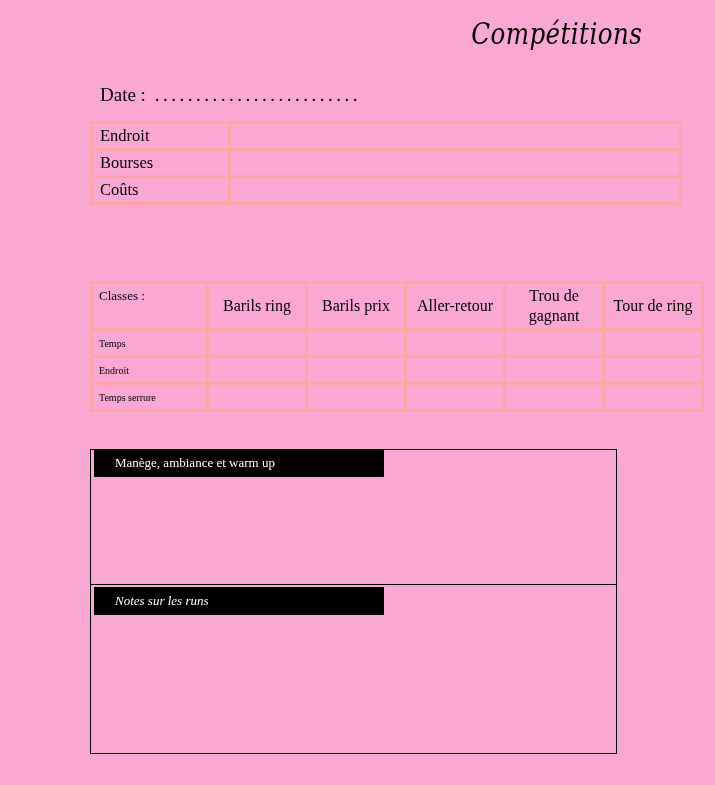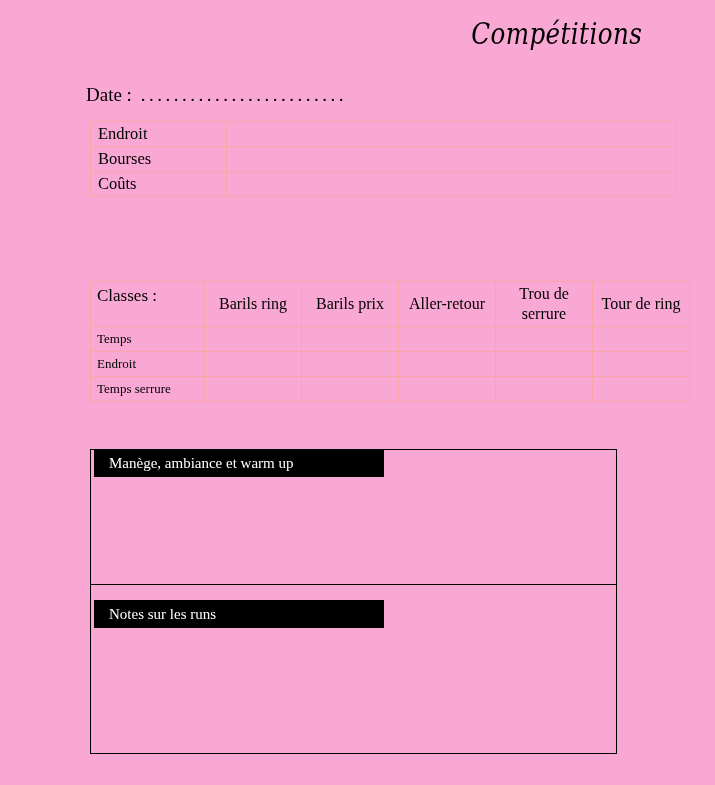--- a/index.html
+++ b/index.html
@@ -30,37 +30,37 @@
     letter-spacing: 0.5px;
     transform: scaleX(0.82);
     transform-origin: center;
     white-space: nowrap;
   }
 
   
   .date-line {
     position: absolute;
     top: 84px;
-    left: 86px;
+    left: 100px;
     font-size: 19px;
     white-space: nowrap;
   }
   .date-line .dots {
     letter-spacing: 3.5px;
     margin-left: 4px;
   }
 
   
   table {
     border-collapse: collapse;
     table-layout: fixed;
     position: absolute;
   }
   td {
-    border: 1px solid #fca5a5;
+    border: 3px solid #fca5a5;
     padding: 0;
     overflow: hidden;
   }
 
   
   .info-table {
     top: 121px;
     left: 90px;
     width: 576px;
   }
@@ -75,36 +75,36 @@
 
   
   .classes-table {
     top: 281px;
     left: 90px;
     width: 528px;
   }
   .classes-table td { text-align: center; }
   .classes-table td.corner {
     width: 107px;
-    font-size: 17px;
+    font-size: 13px;
     text-align: left;
     vertical-align: top;
     padding: 4px 0 0 6px;
   }
   .classes-table tr.hdr td { height: 40px; }
   .classes-table tr.hdr td.colhead {
     width: 84px;
     font-size: 16px;
     line-height: 20px;
     vertical-align: middle;
     padding: 0 6px;
   }
   .classes-table tr.datarow td { height: 24px; }
   .classes-table td.rowlbl {
-    font-size: 13px;
+    font-size: 10px;
     text-align: left;
     padding-left: 6px;
     vertical-align: middle;
     margin-top: 24px;
   }
 
   
   .notes-box {
     position: absolute;
     top: 449px;
@@ -120,28 +120,28 @@
   }
   .note-section.sec2 { height: 168px; }
   .section-bar {
     position: absolute;
     top: 0;
     left: 3px;
     width: 290px;
     height: 28px;
     background: #000000;
     color: #ffffff;
-    font-size: 15px;
+    font-size: 13px;
     line-height: 28px;
-    padding-left: 15px;
+    padding-left: 21px;
     box-sizing: border-box;
     white-space: nowrap;
   }
   .note-section.sec1 .section-bar { top: -1px; }
-  .note-section.sec2 .section-bar { top: 15px; }
+  .note-section.sec2 .section-bar { top: 2px; font-style: italic; }
 </style>
 </head>
 <body>
 
 <div class="page">
 
   <div class="title">Compétitions</div>
 
   <div class="date-line">
     <span>Date :</span>
@@ -165,21 +165,21 @@
   </tbody>
     </table>
 
   <table class="classes-table">
     <tbody>
         <tr class="hdr">
       <td class="corner">Classes :</td>
       <td class="colhead">Barils ring</td>
       <td class="colhead">Barils prix</td>
       <td class="colhead">Aller-retour</td>
-      <td class="colhead">Trou de serrure</td>
+      <td class="colhead">Trou de gagnant</td>
       <td class="colhead">Tour de ring</td>
     </tr>
     <tr class="datarow">
       <td class="rowlbl">Temps</td>
       <td></td>
       <td></td>
       <td></td>
       <td></td>
       <td></td>
     </tr>

